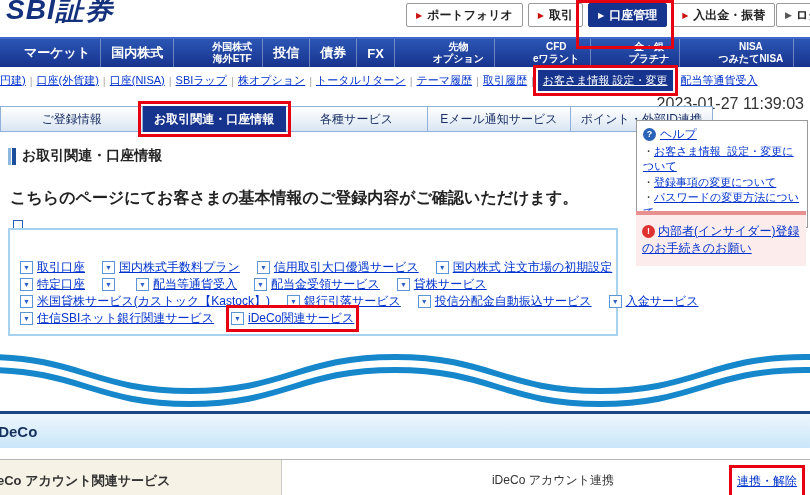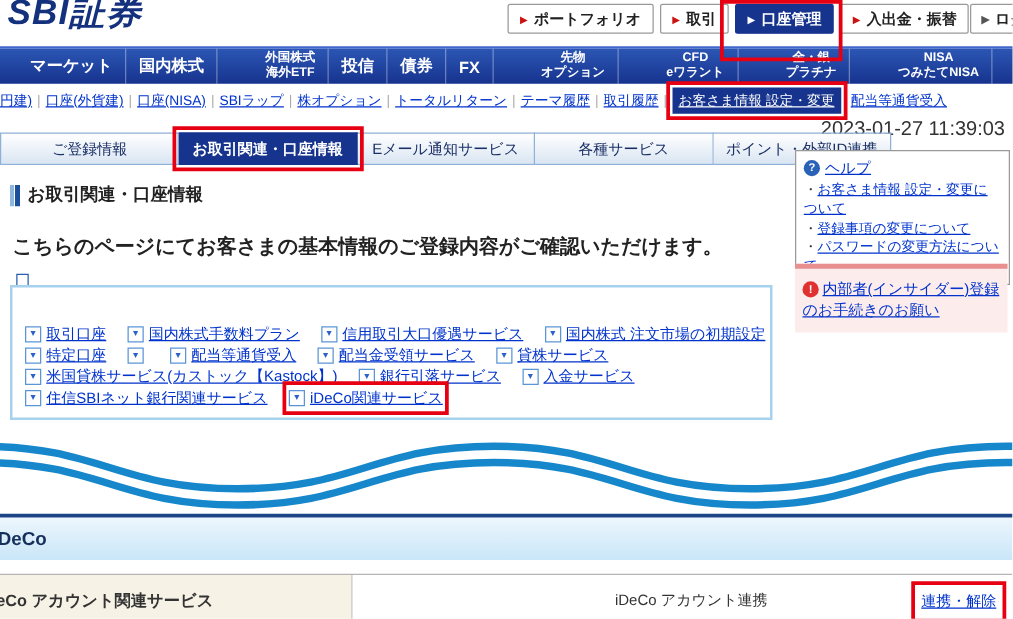--- a/index.html
+++ b/index.html
@@ -69,21 +69,21 @@
   .link-item{display:inline-flex;align-items:center;}
   .dicon{display:inline-flex;width:11px;height:11px;border:1px solid #5a95d6;color:#2a62c8;
         font-size:7px;align-items:center;justify-content:center;margin-right:4px;background:#fff;flex:none;}
 
   
   .helpbox{position:absolute;left:636px;top:120px;width:158px;border:1px solid #999;background:#fff;
         padding:5px 6px;font-size:11px;line-height:1.4;}
   .helpbox .ttl{display:flex;align-items:center;gap:4px;font-size:12px;margin-bottom:2px;}
   .qicon{display:inline-flex;width:13px;height:13px;border-radius:50%;background:#2a62b8;color:#fff;
         font-size:9px;font-weight:bold;align-items:center;justify-content:center;flex:none;}
-  .helpbox ul{margin:0;padding:0;list-style:none;}
+  .helpbox ul{margin:0;padding:0;list-style:none;font-family:Liberation Mono, monospace;}
   .helpbox li::before{content:"・";color:#333;}
   .noticebox{position:absolute;left:636px;top:211px;width:158px;background:#fdecec;
         border-top:4px solid #e88f8f;padding:8px 6px;font-size:12px;line-height:1.45;}
   .aicon{display:inline-flex;width:13px;height:13px;border-radius:50%;background:#e03131;color:#fff;
         font-size:9px;font-weight:bold;align-items:center;justify-content:center;float:left;margin:2px 3px 0 0;}
 
   
   .wave{position:absolute;top:345px;left:0;}
 
   
@@ -199,22 +199,22 @@
   <a class="sel red-outline" style="color:#fff;">お客さま情報 設定・変更</a>
     <span class="sep"> </span>
   <a>配当等通貨受入</a>
 </div>
 
 <div class="timestamp">2023-01-27 11:39:03</div>
 
 <div class="tabbar">
   <div class="tab">ご登録情報</div>
   <div class="tab active red-outline">お取引関連・口座情報</div>
+  <div class="tab">各種サービス</div>
   <div class="tab">Eメール通知サービス</div>
-  <div class="tab">各種サービス</div>
   <div class="tab">ポイント・外部ID連携</div>
 </div>
 
 <div class="pg-head">
   <div class="hbar"></div>
   <div class="pg-title">お取引関連・口座情報</div>
 </div>
 
 <div class="intro">
   <div>こちらのページにてお客さまの基本情報のご登録内容がご確認いただけます。</div>
@@ -264,20 +264,24 @@
       </span>
   </div>
   <div class="lrow">
     <span class="link-item">
         <span class="dicon">▼</span>
         <a>米国貸株サービス(カストック【Kastock】)</a>
       </span>
     <span class="link-item">
         <span class="dicon">▼</span>
         <a>銀行引落サービス</a>
+      </span>
+    <span class="link-item">
+        <span class="dicon">▼</span>
+        <a>投信分配金自動振込サービス</a>
       </span>
     <span class="link-item">
         <span class="dicon">▼</span>
         <a>入金サービス</a>
       </span>
   </div>
   <div class="lrow">
     <span class="link-item">
         <span class="dicon">▼</span>
         <a>住信SBIネット銀行関連サービス</a>

